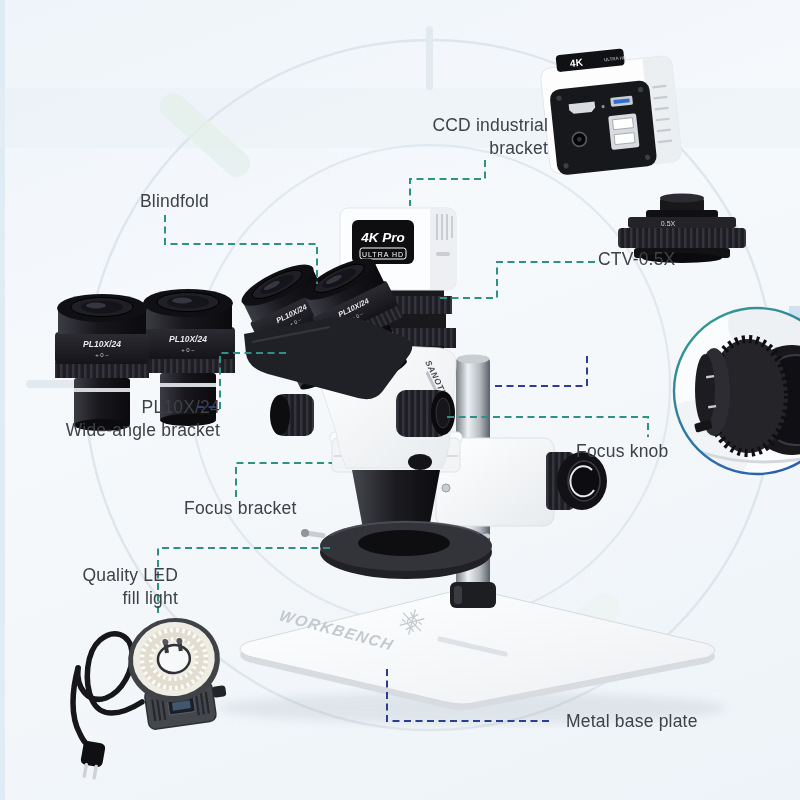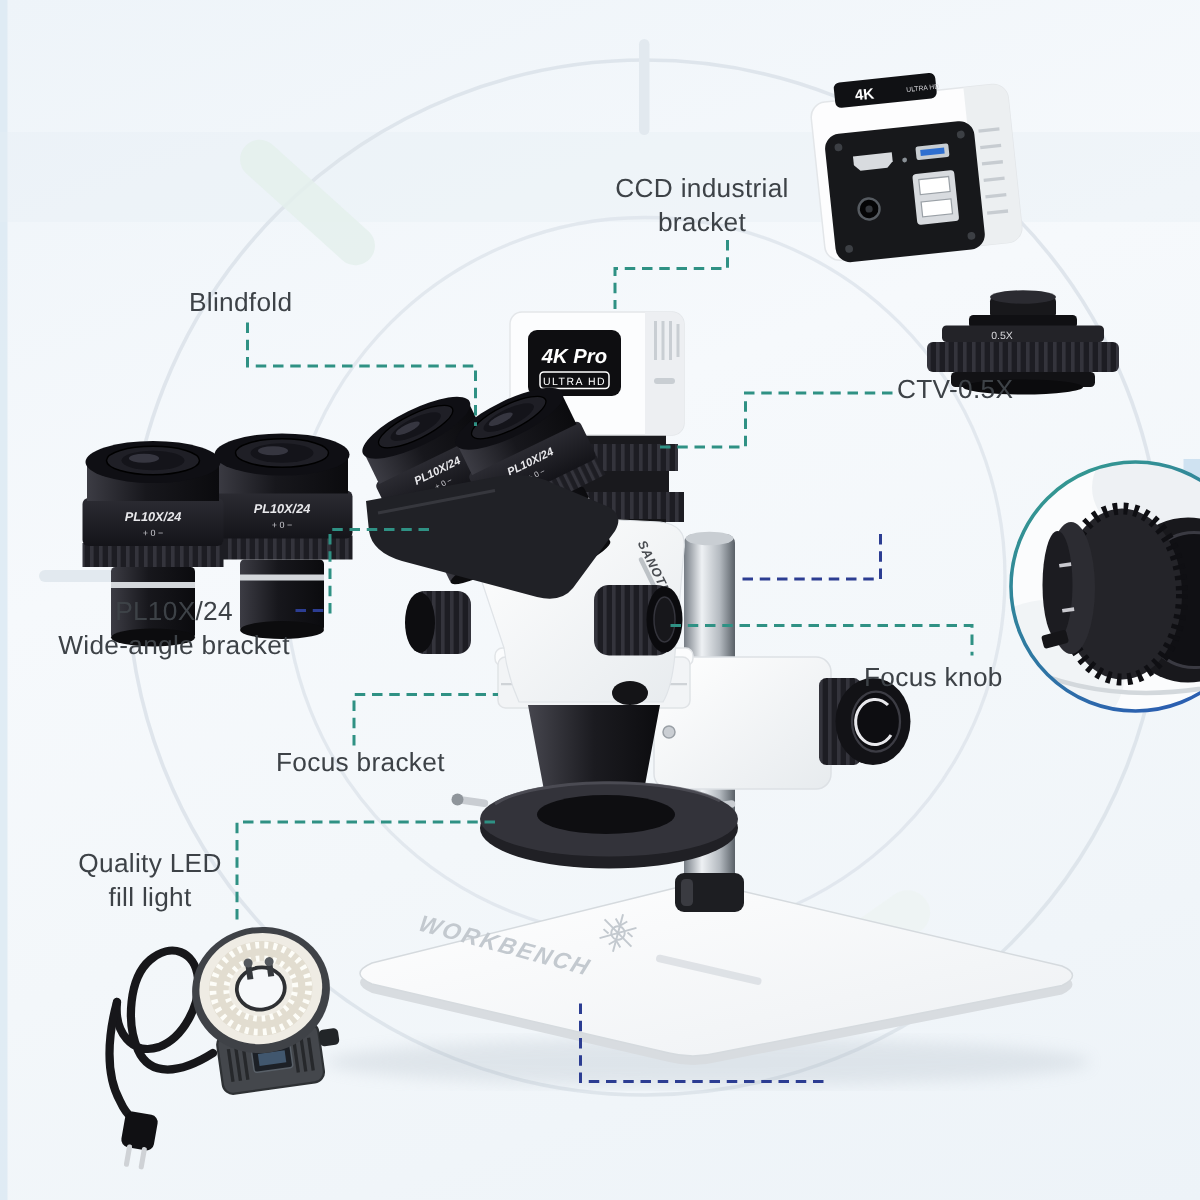--- a/index.html
+++ b/index.html
@@ -6,21 +6,21 @@
   #stage{
     position:relative;width:800px;height:800px;overflow:hidden;
     font-family:"Liberation Sans",sans-serif;
     background:linear-gradient(160deg,#eef4f9 0%,#f6f9fc 38%,#f3f7fa 62%,#edf3f8 100%);
   }
   svg{position:absolute;left:0;top:0;}
   .ann{
     position:absolute;color:#3d4247;font-size:17.5px;line-height:1.32;
     letter-spacing:.2px;white-space:nowrap;
   }
-  .ann.center{text-align:center;white-space:normal;}
+  .ann.center{text-align:right;white-space:normal;}
 </style>
 </head>
 <body>
 
 <div id="stage">
 
 <svg width="800" height="800" viewBox="0 0 800 800">
   <defs>
     <linearGradient id="colGrad" x1="0" y1="0" x2="1" y2="0">
       <stop offset="0" stop-color="#767d85"></stop>
@@ -302,33 +302,34 @@
     <polyline stroke="#2F9184" points="447,417 648,417 648,437"></polyline>
     <polyline stroke="#2C3D92" points="387,669 387,721 553,721"></polyline>
   </g>
 </svg>
 
 <div class="ann center" style="left:388px;top:114px;width:160px">
   <span>CCD industrial</span><br>
   <span>bracket</span>
 </div>
 
-<div class="ann" style="left:126px;top:190px">Blindfold</div>
+<div class="ann" style="left:140px;top:190px">Blindfold</div>
 
 <div class="ann" style="left:598px;top:248px">CTV-0.5X</div>
 
 
 <div class="ann center" style="left:12px;top:396px;width:208px">
   <span>PL10X/24</span><br>
   <span>Wide-angle bracket</span>
 </div>
 
 <div class="ann" style="left:576px;top:440px">Focus knob</div>
 
 <div class="ann center" style="left:22px;top:564px;width:156px">
   <span>Quality LED</span><br>
   <span>fill light</span>
 </div>
 
 <div class="ann" style="left:184px;top:497px">Focus bracket</div>
 
+<div class="ann" style="left:566px;top:710px">Metal base plate</div>
 
 </div>
 
 </body></html>

